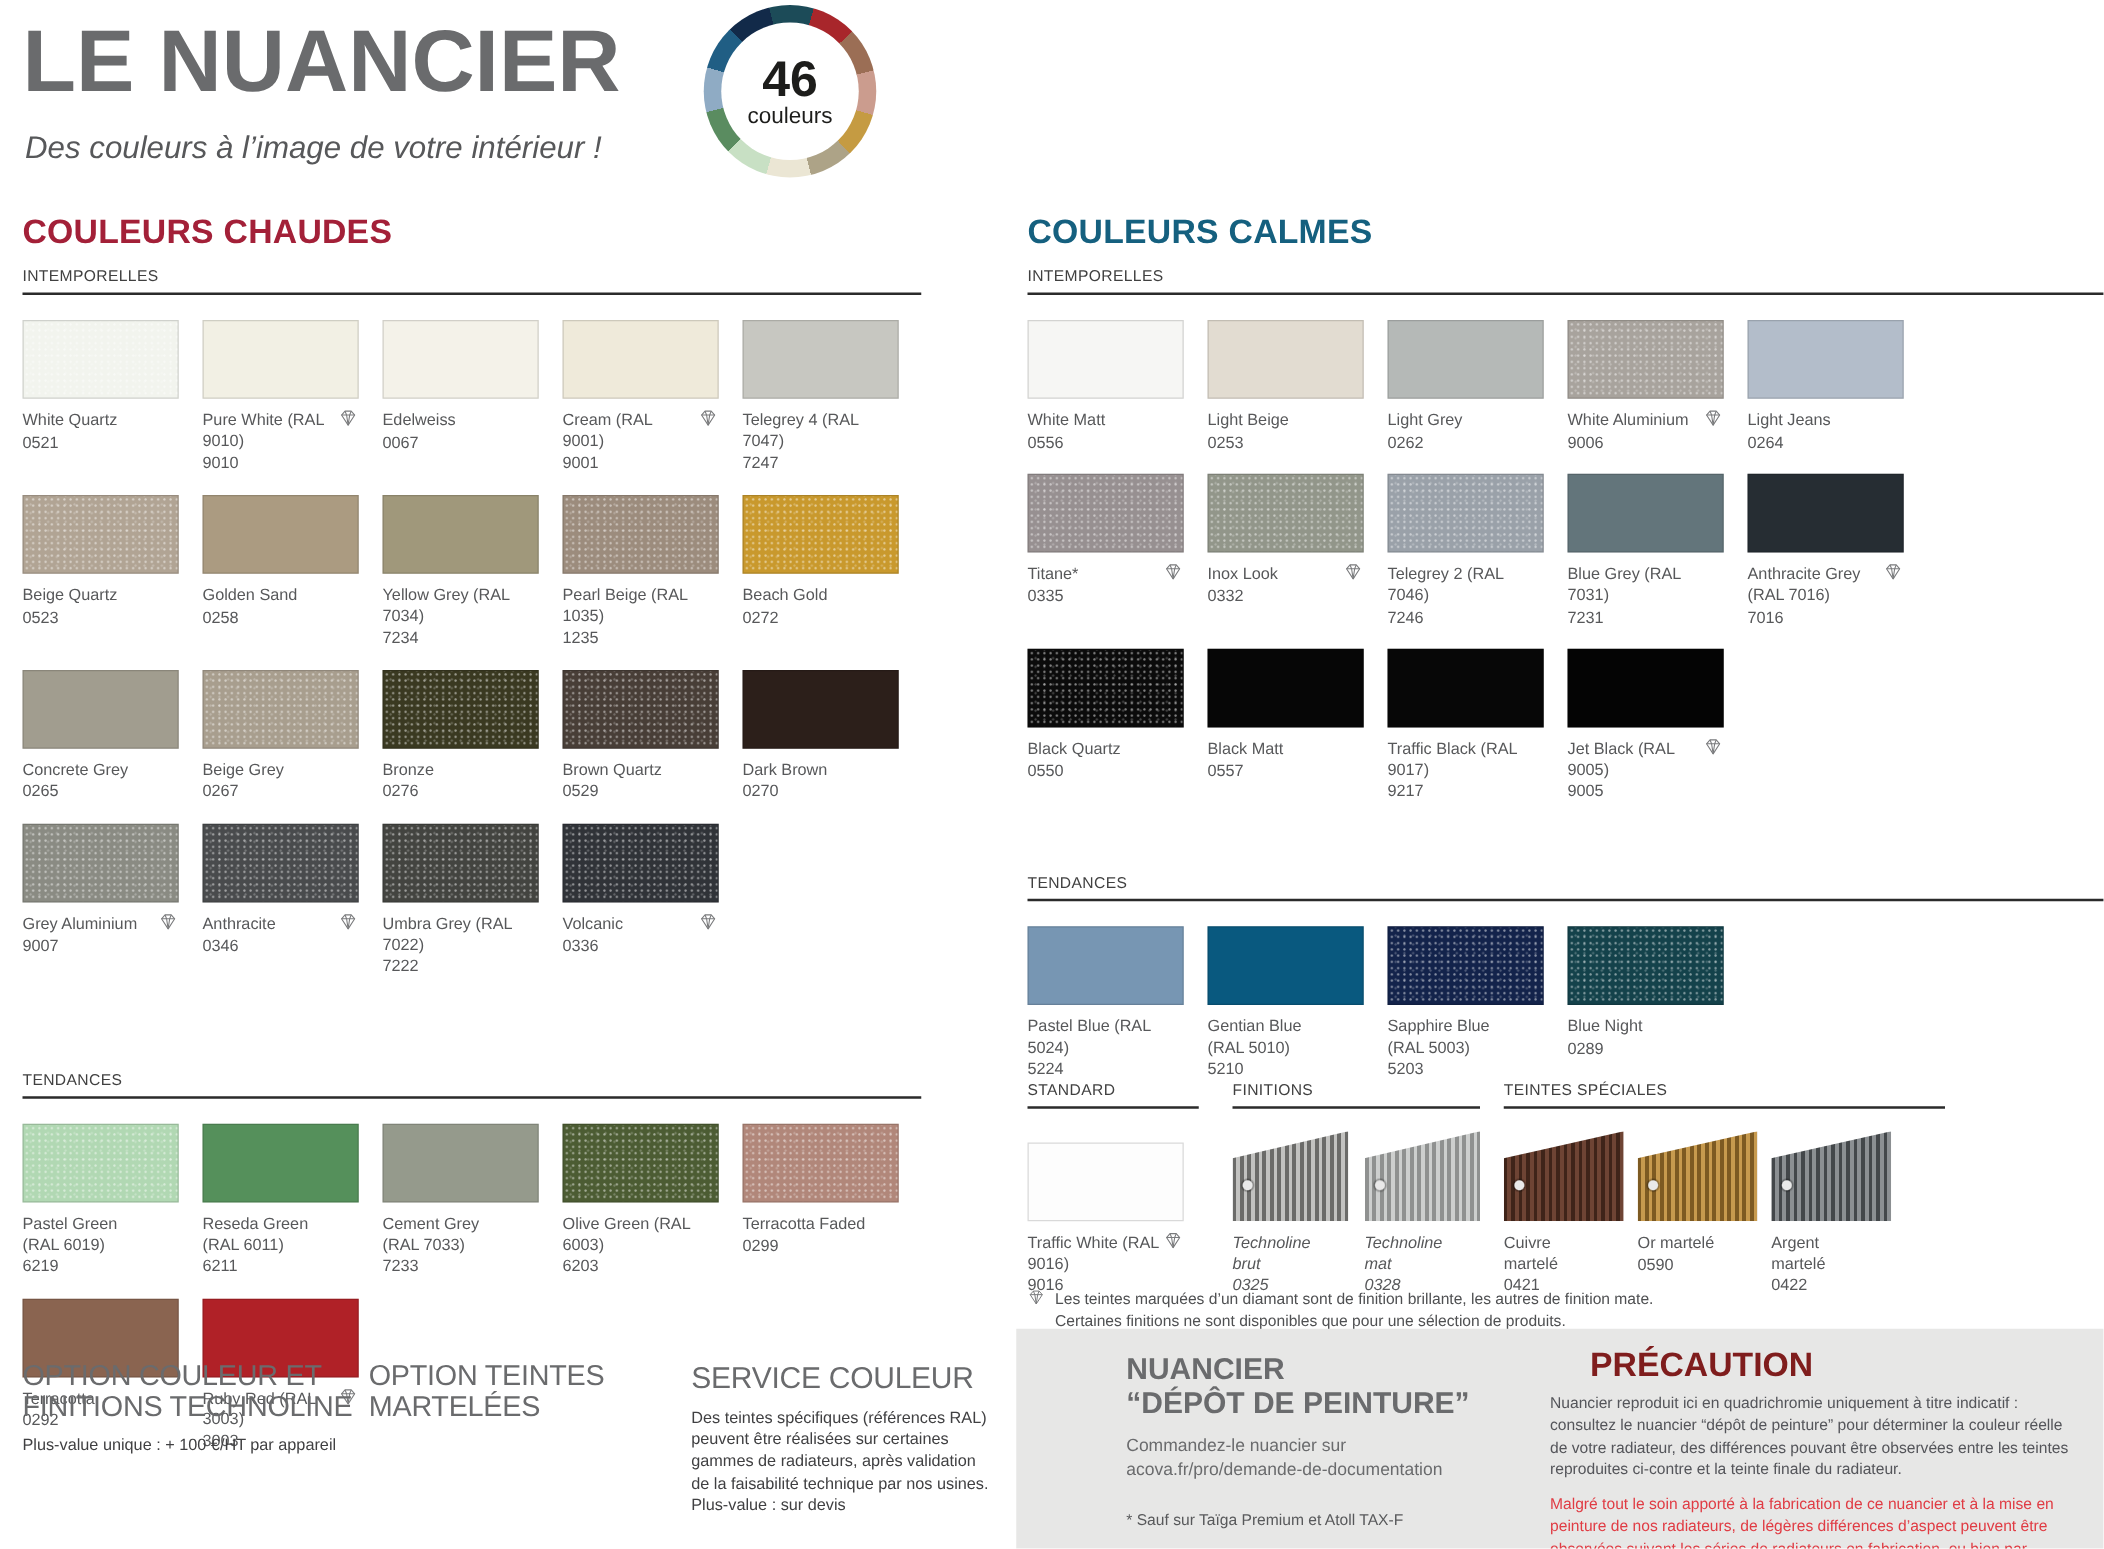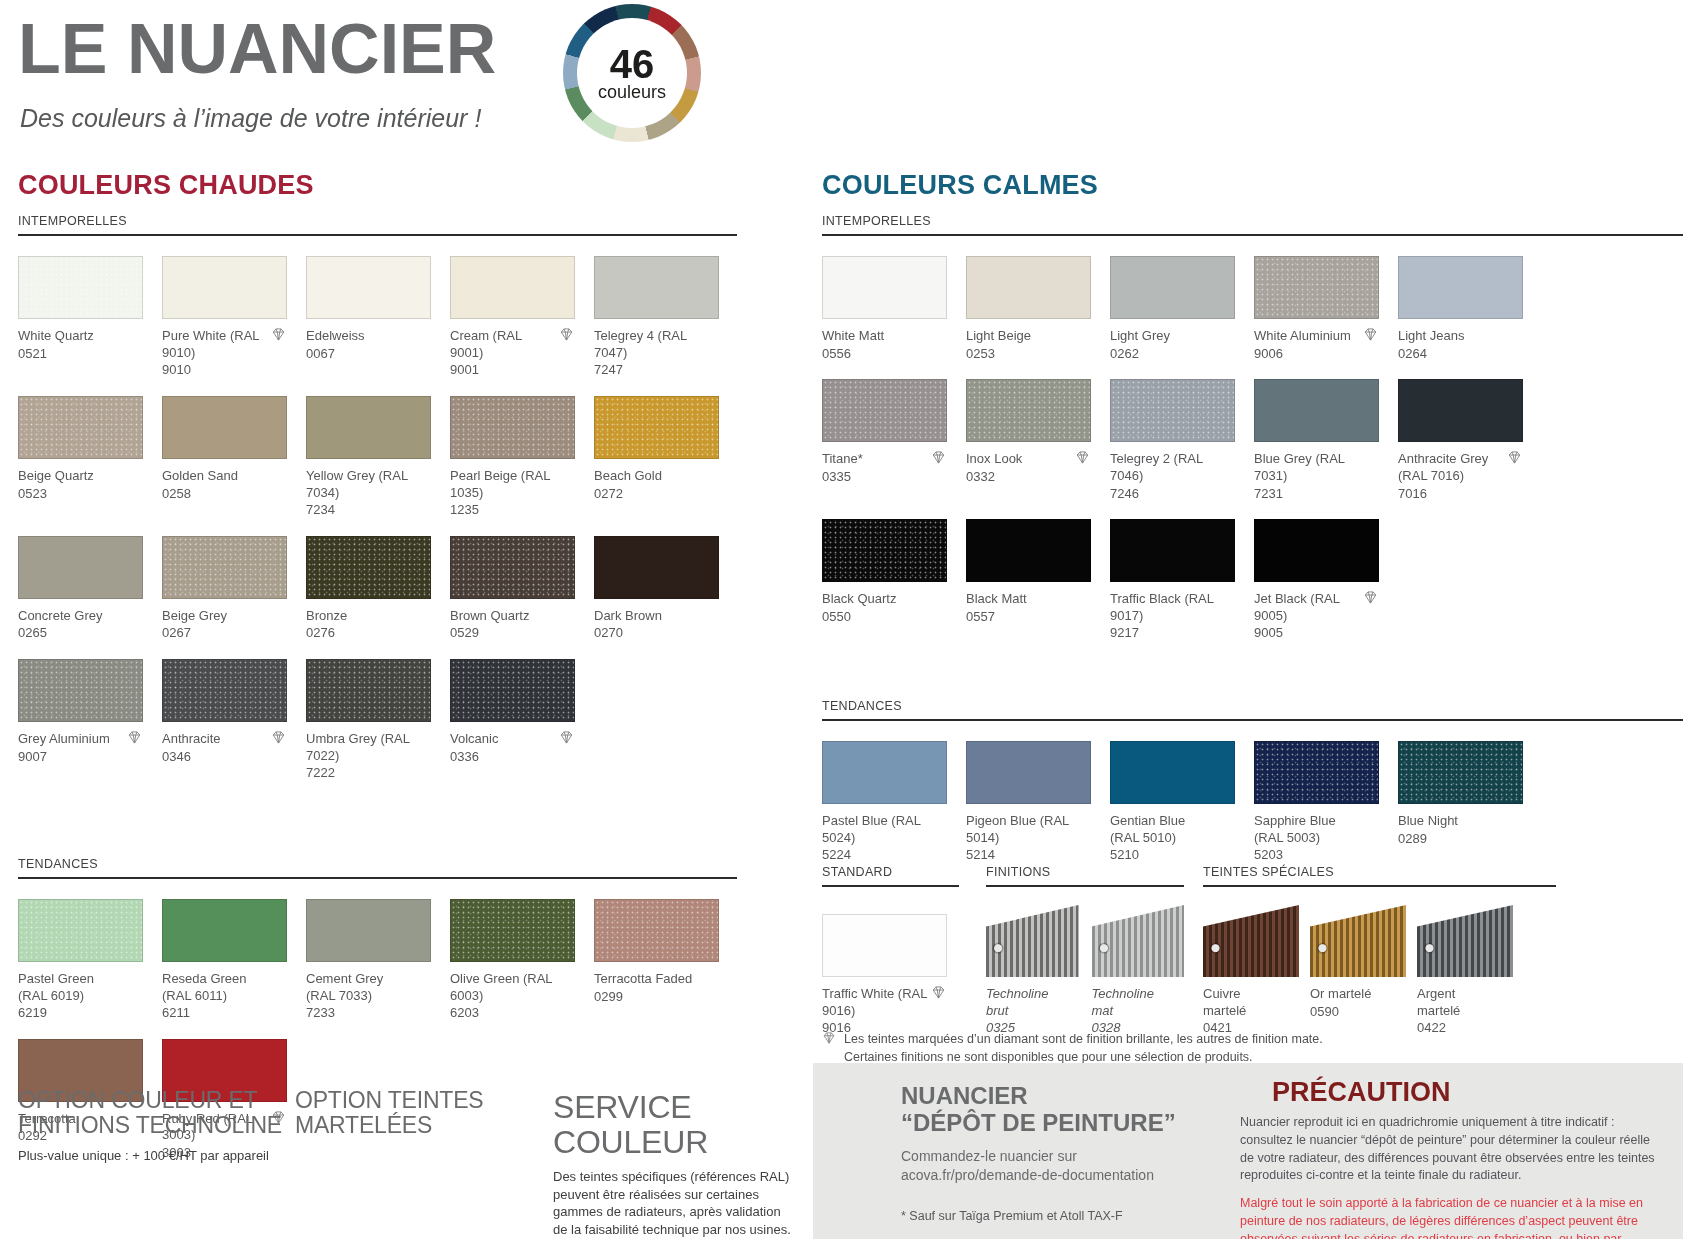--- a/index.html
+++ b/index.html
@@ -51,21 +51,21 @@
   .footnote{position:absolute;left:0;top:858px;display:flex;font-size:12.5px;color:#4f5052;line-height:1.45;}
   .footnote .fdia{margin-right:8px;margin-top:1px;}
 
   
   .opt{position:absolute;}
   .opt-title{font-size:23px;font-weight:400;color:#6a6b6d;line-height:1.08;letter-spacing:-.2px;}
   .opt-text{margin-top:9px;font-size:13px;color:#404042;line-height:1.35;}
   .opt1{left:18px;top:1088px;width:272px;}
   .opt2{left:295px;top:1088px;width:250px;}
   .opt3{left:553px;top:1090px;width:238px;}
-  .opt3 .opt-title{font-size:32px;}
+  .opt3 .opt-title{font-size:24px;}
 
   
   .grey-box{position:absolute;left:813px;top:1063px;width:870px;height:176px;background:#e7e7e6;}
   .nuancier{position:absolute;left:88px;top:20px;width:320px;}
   .nuancier-title{font-size:24px;font-weight:800;color:#6a6b6d;line-height:1.12;}
   .nuancier-text{margin-top:10px;font-size:14px;color:#6a6b6d;line-height:1.35;}
   .nuancier-foot{margin-top:24px;font-size:12.5px;color:#58595b;}
   .precaution{position:absolute;left:427px;top:16px;width:420px;}
   .prec-title{font-size:27px;font-weight:800;line-height:1;}
   .prec-grey{margin-top:8px;font-size:12.5px;color:#54555a;line-height:1.42;}
@@ -518,28 +518,20 @@
     <div class="grid">
   <div class="cell">
     <div class="sw" style="background: rgb(119, 150, 179);"></div>
     <div class="lbl">
 
       <div class="nm">Pastel Blue (RAL 5024)</div>
       <div class="cd">5224</div>
     </div>
   </div>
 
-  <div class="cell">
-    <div class="sw" style="background: rgb(107, 124, 153);"></div>
-    <div class="lbl">
-
-      <div class="nm">Pigeon Blue (RAL 5014)</div>
-      <div class="cd">5214</div>
-    </div>
-  </div>
 
   <div class="cell">
     <div class="sw" style="background: rgb(9, 89, 127);"></div>
     <div class="lbl">
 
       <div class="nm">Gentian Blue (RAL 5010)</div>
       <div class="cd">5210</div>
     </div>
   </div>
 

